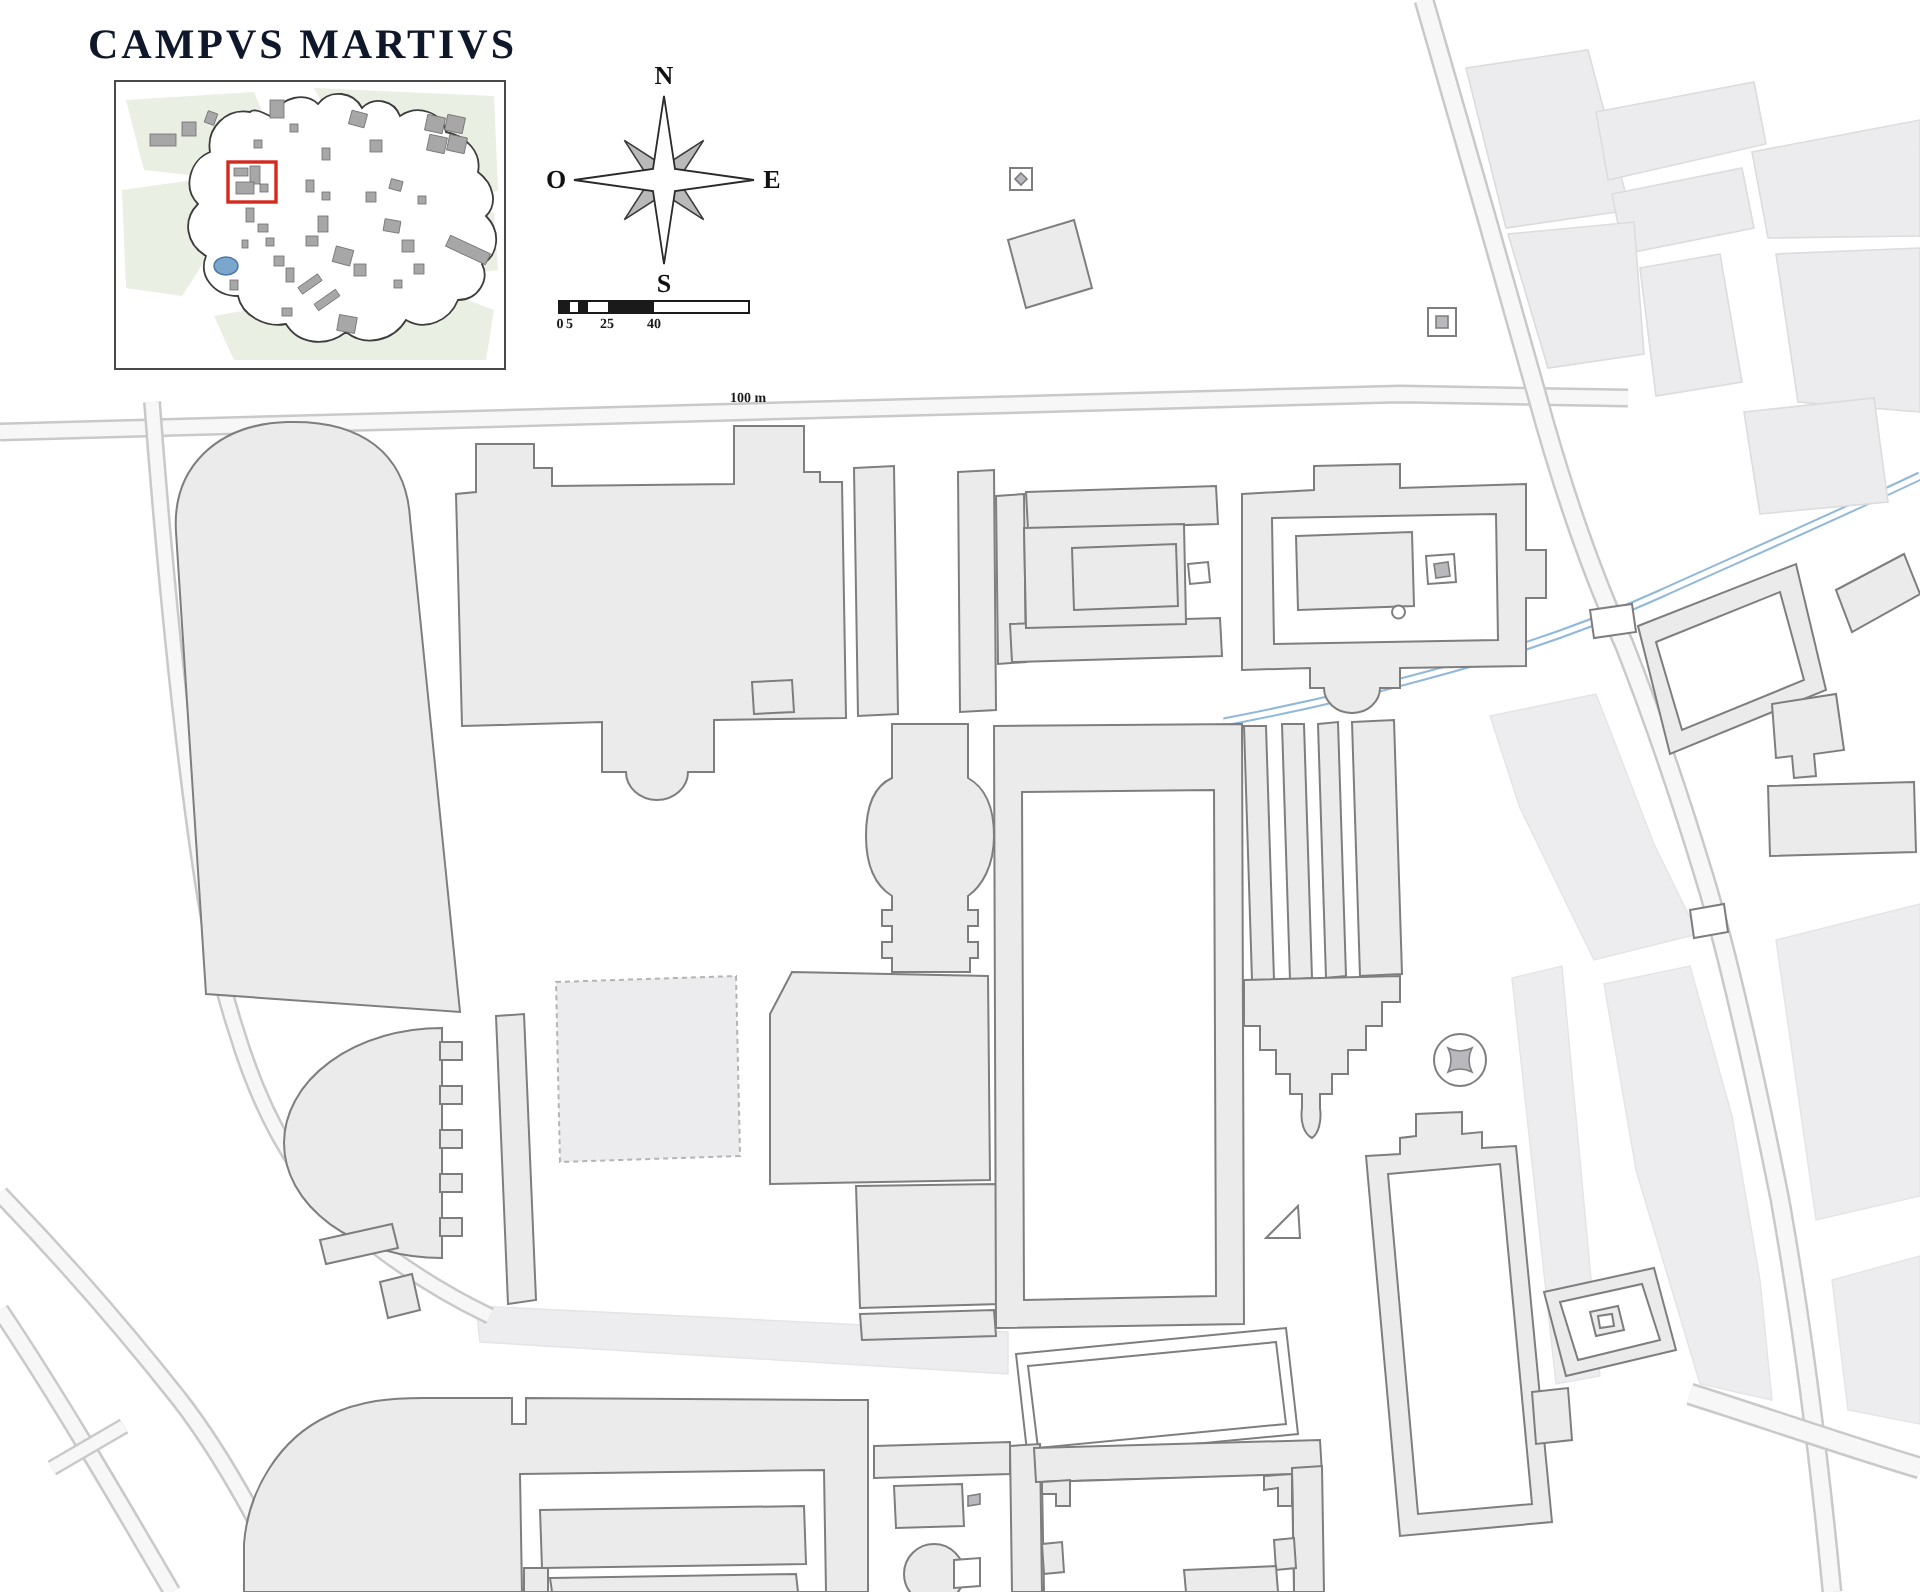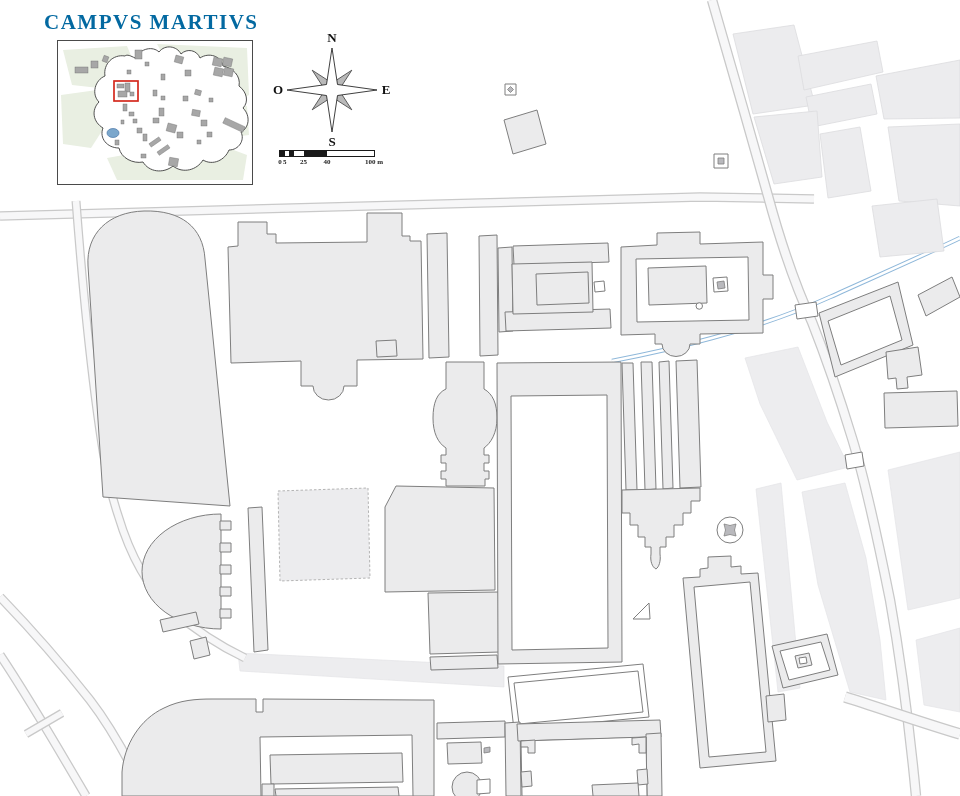--- a/index.html
+++ b/index.html
@@ -12,21 +12,21 @@
   .road-fill{fill:none;stroke:var(--road_fill);stroke-linejoin:round;stroke-linecap:butt;}
   .aq1{fill:none;stroke:var(--aqueduct_blue);stroke-width:4.6;}
   .aq2{fill:none;stroke:#ffffff;stroke-width:2.6;}
   .b{fill:var(--building_fill);stroke:var(--building_stroke);stroke-width:1;}
   .w{fill:#ffffff;stroke:var(--building_stroke);stroke-width:1;}
   .blk{fill:var(--block_fill);stroke:var(--block_stroke);stroke-width:.8;}
   .ruin{fill:var(--block_fill);stroke:var(--ruin_stroke);stroke-width:1;stroke-dasharray:2.5 2;}
   .mono{fill:var(--monument_gray);stroke:var(--building_stroke);stroke-width:.8;}
   
   #map-title{position:absolute;left:44px;top:10px;font-size:21px;font-weight:bold;
-     letter-spacing:1.5px;color:#0369a1;white-space:nowrap;}
+     letter-spacing:1.5px;color:#0f172a;white-space:nowrap;}
   
   #inset-wrap{position:absolute;left:57px;top:40px;width:196px;height:145px;}
   .ifr{fill:#ffffff;stroke:#4a4a4a;stroke-width:1;}
   .ig{fill:var(--inset_green);stroke:none;}
   .io{fill:#ffffff;stroke:#3d3d3d;stroke-width:.9;}
   .ib{fill:var(--inset_building);stroke:#6e6e6e;stroke-width:.4;}
   .iw{fill:var(--inset_water);stroke:#4a77a8;stroke-width:.7;}
   .ired{fill:none;stroke:var(--highlight_red);stroke-width:1.7;}
   
   #compass{position:absolute;left:270px;top:28px;}
@@ -233,14 +233,14 @@
       <div class="sb-seg" style="left: 4.7px; width: 4.7px; background: rgb(255, 255, 255);"></div>
       <div class="sb-seg" style="left: 9.4px; width: 4.7px; background: rgb(26, 26, 26);"></div>
       <div class="sb-seg" style="left: 14.1px; width: 9.4px; background: rgb(255, 255, 255);"></div>
       <div class="sb-seg" style="left: 23.5px; width: 23.5px; background: rgb(26, 26, 26);"></div>
       <div class="sb-seg" style="left: 47px; width: 47px; background: rgb(255, 255, 255);"></div>
     </div>
 <span class="sb-tick" style="left: 1px;">0</span>
     <span class="sb-tick" style="left: 5.7px;">5</span>
     <span class="sb-tick" style="left: 24.5px;">25</span>
     <span class="sb-tick" style="left: 48px;">40</span>
-    <span class="sb-tick" style="left: 95px;">100 m</span>
+    <span class="sb-tick" style="left: 95px; margin-top: 37px;">100 m</span>
   </div>
 
 </body></html>

